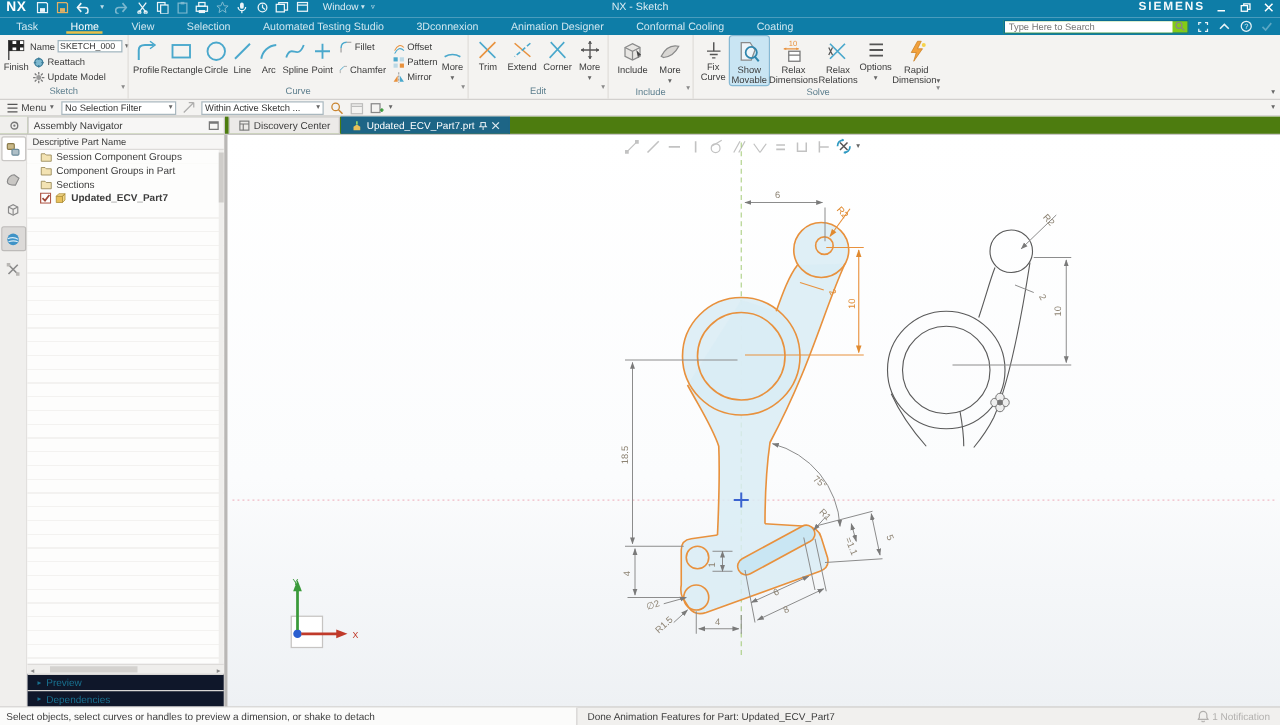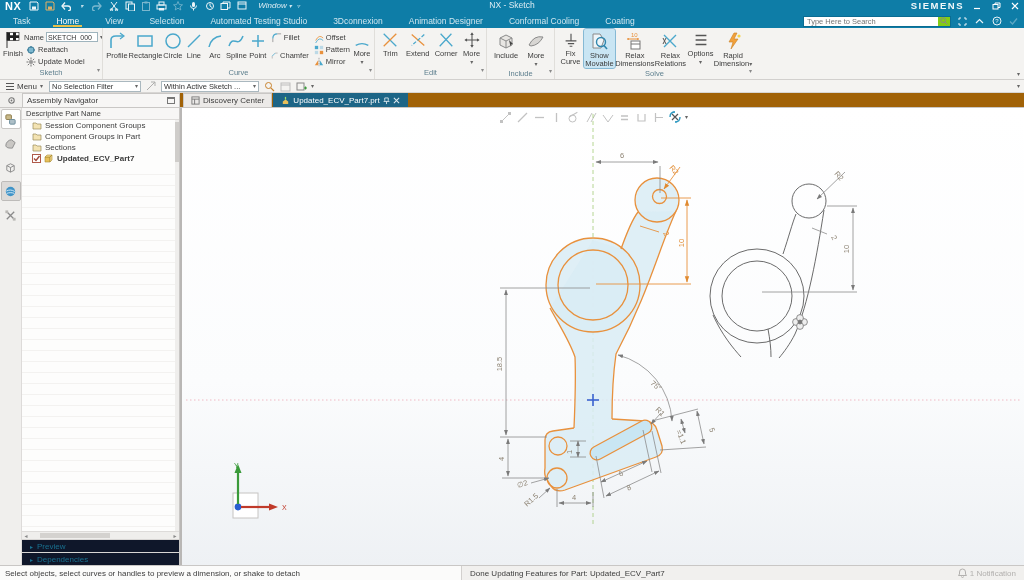--- a/index.html
+++ b/index.html
@@ -3,21 +3,21 @@
 <meta charset="utf-8">
 <style>
   * { margin:0; padding:0; box-sizing:border-box; }
   html,body { width:1024px; height:580px; overflow:hidden; }
   body { font-family:"Liberation Sans", sans-serif; font-size:9px; color:#3c3c3c; background:#fff; }
   .app { position:relative; width:1024px; height:580px; background:#fff; }
 
   
   .titlebar { height:14px; background:#0e7da7; display:flex; align-items:flex-start; color:#eaf5f9; position:relative; }
   .nx-logo { font-weight:bold; font-size:11px; color:#fff; padding:0 7px 0 5px; letter-spacing:.5px; }
-  .qat { display:flex; align-items:center; gap:5px;font-style:italic; }
+  .qat { display:flex; align-items:center; gap:5px; }
   .qi { width:11px; height:11px; display:inline-flex; align-items:center; justify-content:center; opacity:.92; }
   .qi.dim { opacity:.45; }
   .win-label { margin-left:6px; font-size:8px; color:#dcecf3; display:flex; align-items:center; gap:2px;}
   .title-center { position:absolute; left:0; right:0; text-align:center; font-size:8.5px; color:#dcecf3; pointer-events:none; }
   .title-right { margin-left:auto; display:flex; align-items:center; gap:8px; padding-right:4px; }
   .brand { font-weight:bold; font-size:9.5px; letter-spacing:1.5px; color:#f2f8fa; }
   .winbtns { display:flex; gap:9px; align-items:center; }
   .wb { width:10px; height:9px; display:inline-flex; align-items:center; justify-content:center; }
 
   
@@ -50,21 +50,21 @@
   
   .row2 { height:13px; background:#f4f3f1; border-bottom:1px solid #d8d6d4; display:flex; align-items:center; gap:4px; padding:0 4px; position:relative; }
   .menu-btn { display:flex; align-items:center; gap:3px; font-size:8px; color:#3c3c3c; padding:0 2px; }
   .hamb { width:8px; height:7px; border-top:1px solid #555; border-bottom:1px solid #555; position:relative; }
   .hamb::after { content:""; position:absolute; left:0; right:0; top:2px; border-top:1px solid #555; }
   .dd { height:11px; background:#fff; border:1px solid #aab8bf; display:flex; align-items:center; font-size:7.5px; color:#333; padding:0 2px; gap:3px; }
   .dd .car { margin-left:auto; }
   .t-ic { width:12px; height:11px; display:inline-flex; align-items:center; justify-content:center; }
 
   
-  .tabrow { height:15px; display:flex; background:#a16207; border-bottom:1px solid #c9c7c5; }
+  .tabrow { height:15px; display:flex; background:#4d7c0f; border-bottom:1px solid #c9c7c5; }
   .strip-top { width:22px; background:#f0efed; display:flex; align-items:center; justify-content:center; }
   .navheader { width:158px; background:#f7f6f5; border:1px solid #c9c7c5; border-bottom:0; display:flex; align-items:center; font-size:8px; color:#3c3c3c; padding:0 4px; }
   .navheader .float-ic { margin-left:auto; width:8px; height:7px; border:1px solid #777; border-top-width:2px; }
   .doctabs { display:flex; margin-left:3px; gap:1px; }
   .doctab { display:flex; align-items:center; gap:3px; padding:0 7px; font-size:8px; background:#eceae8; border:1px solid #c9c7c5; border-bottom:0; color:#3c3c3c; }
   .doctab.active { background:#1d6586; color:#fff; border-color:#1d6586; }
 
   
   .main { height:457px; display:flex; position:relative; }
   .strip { width:22px; background:#f0efed; border-right:1px solid #dddbd9; display:flex; flex-direction:column; align-items:center; padding-top:2px; gap:6px; }
@@ -870,21 +870,21 @@
         <line x1="19" y1="47" x2="48" y2="47" stroke="#c03a2a" stroke-width="2.2"></line>
         <path d="M56 47l-9-3.5v7z" fill="#c03a2a"></path>
         <text x="12" y="8" font-size="7" fill="#3a9a3a">Y</text>
         <text x="60" y="50" font-size="7" fill="#c03a2a">X</text>
       </svg>
     </div>
   </div>
 
   <div class="statusbar">
     <div class="sb-left">Select objects, select curves or handles to preview a dimension, or shake to detach</div>
-    <div class="sb-mid">Done Updating Features for Part: Updated_ECV_Part7</div>
+    <div class="sb-mid">Done Animation Features for Part: Updated_ECV_Part7</div>
     <div class="sb-right">
       <svg width="9" height="10" viewBox="0 0 9 10">
           <path d="M4.5 1a3 3 0 0 1 3 3v2l1 1.5h-8L1.5 6V4a3 3 0 0 1 3-3z" fill="none" stroke="#b2b0ae"></path>
           <path d="M3.5 8.5a1 1 0 0 0 2 0" fill="none" stroke="#b2b0ae"></path>
         </svg>
       <span>1 Notification</span>
     </div>
   </div>
 
 </div>

